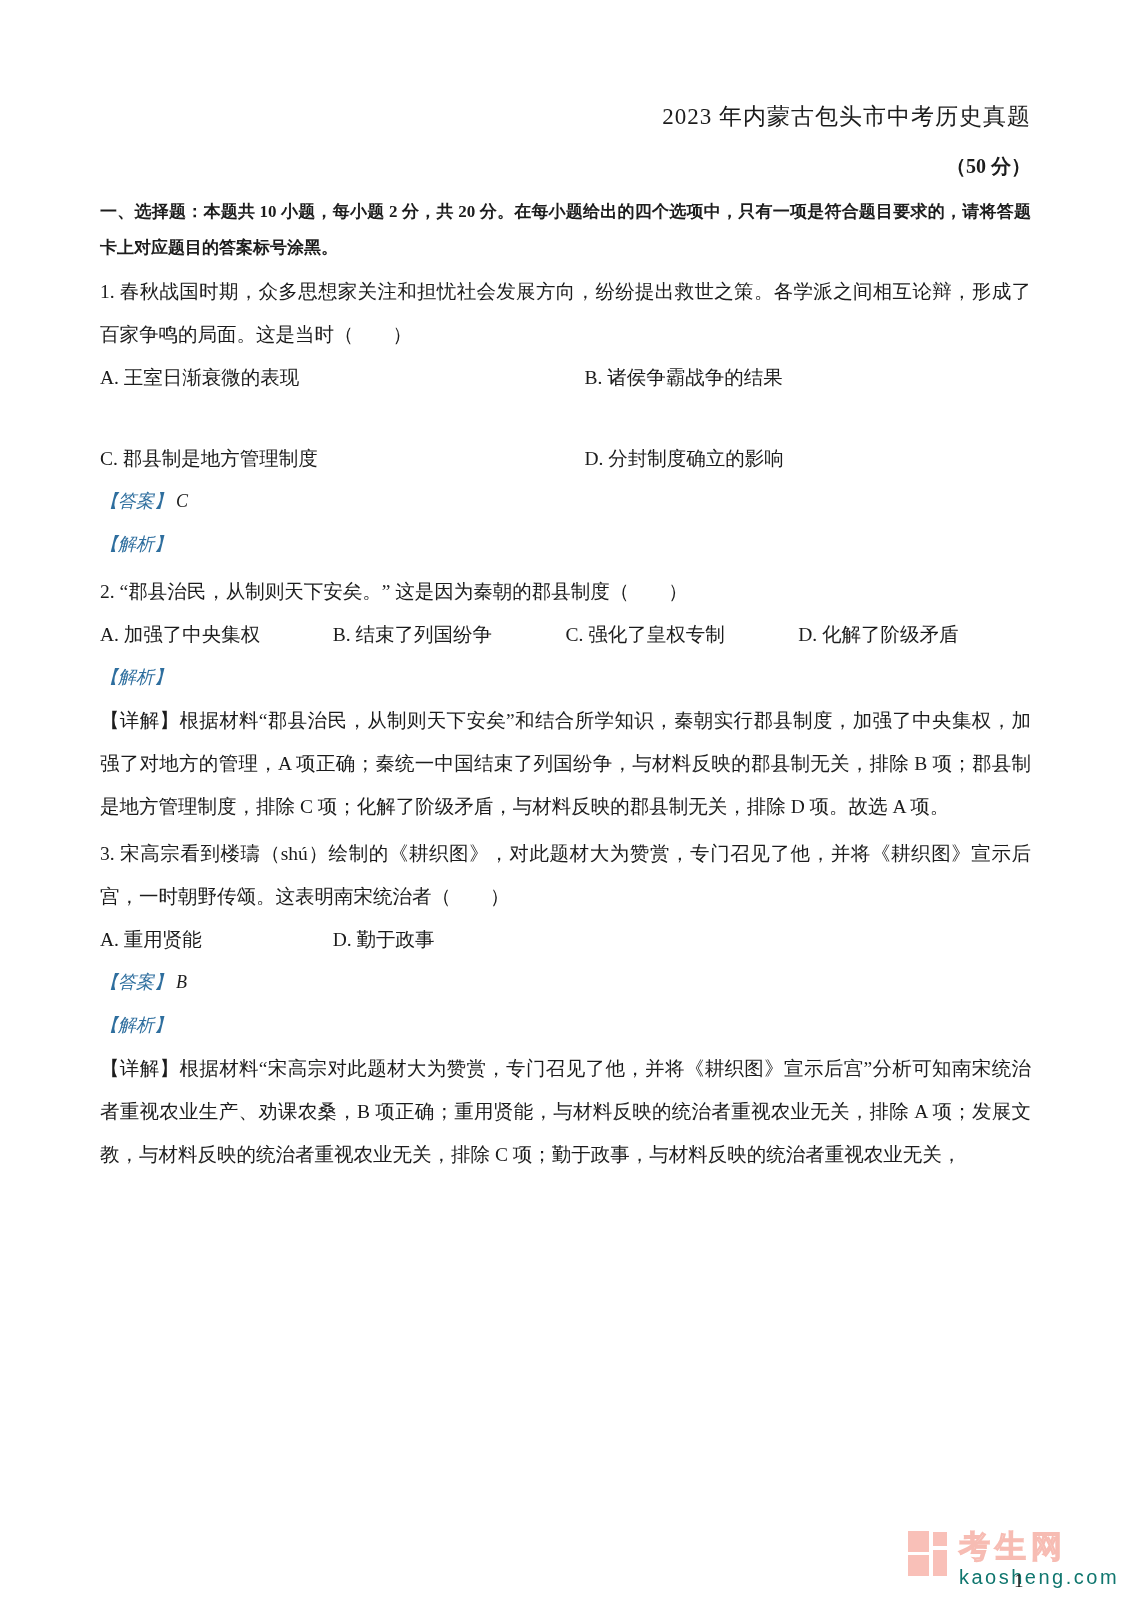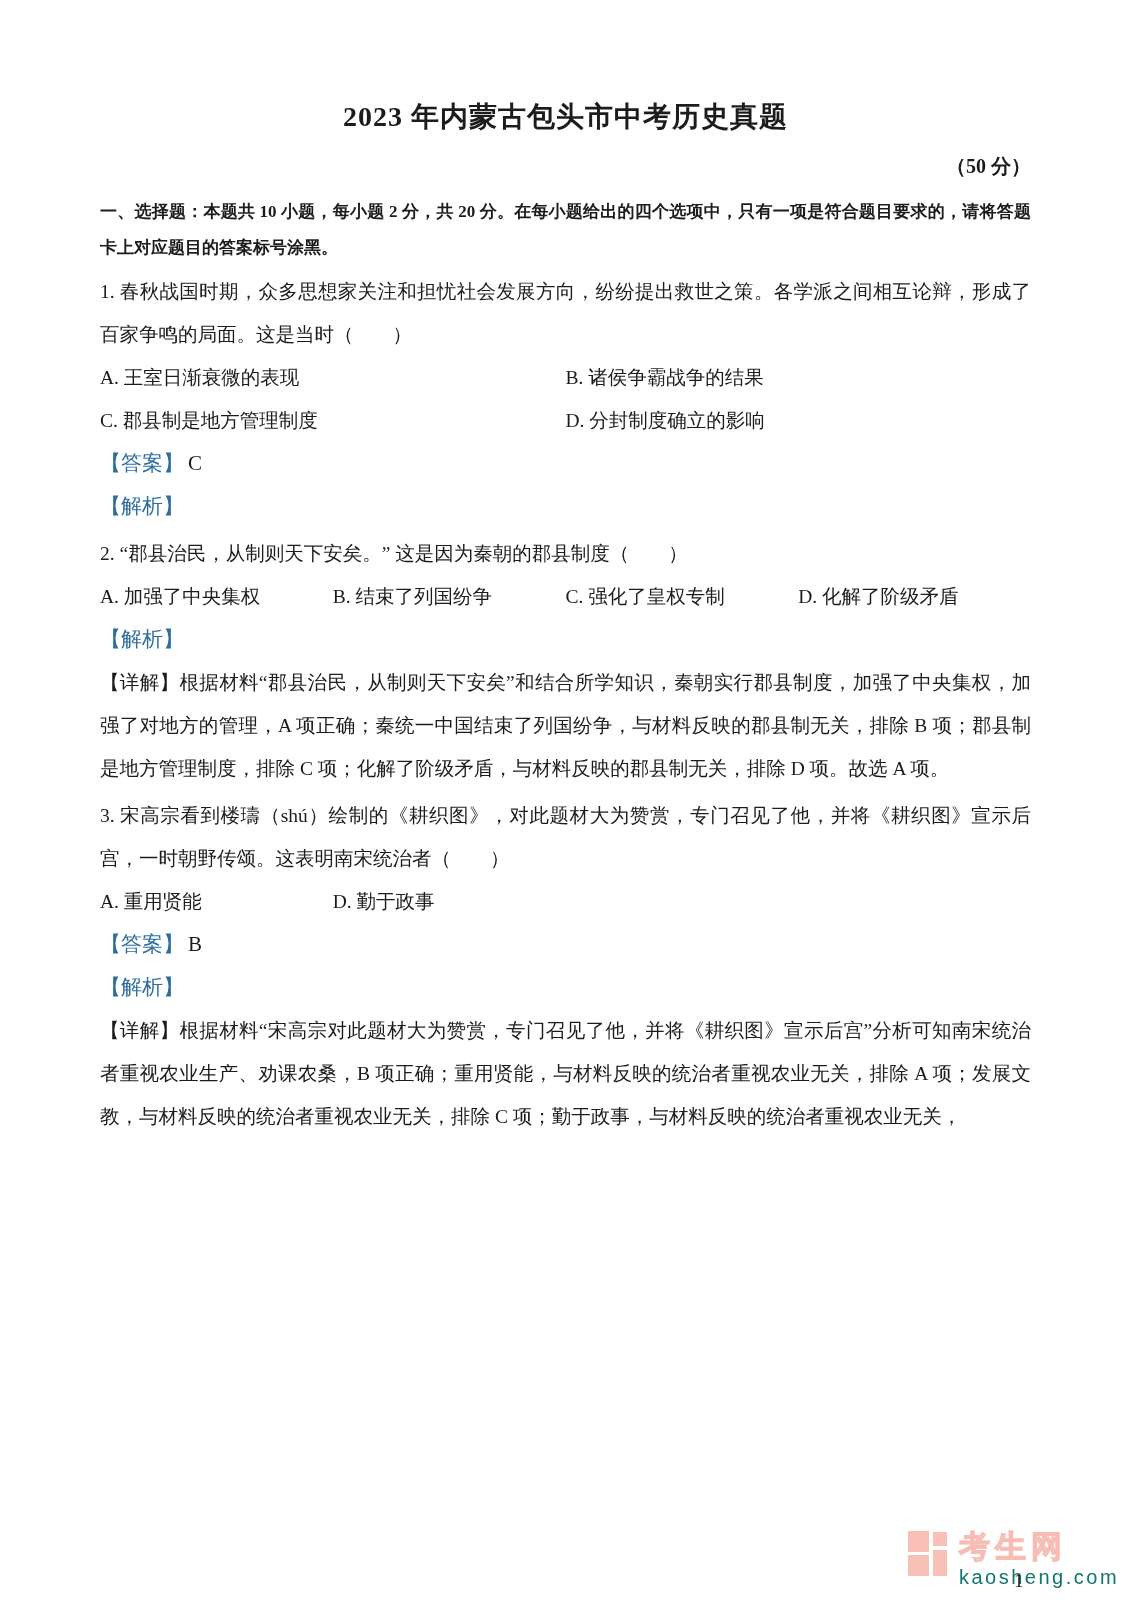--- a/index.html
+++ b/index.html
@@ -12,23 +12,23 @@
     overflow:hidden;
   }
   .page {
     position:relative;
     width:1131px; height:1600px;
     padding:100px 100px 0 100px;
     background:#ffffff;
     overflow:hidden;
   }
   .doc-title {
-    text-align:center;
-    font-size:28px;
-    font-weight:700;
+    text-align:right;
+    font-size:23px;
+    font-weight:400;
     line-height:34px;
     letter-spacing:1px;
   }
   .doc-subtitle {
     text-align:right;
     font-size:20px;
     font-weight:700;
     margin-top:20px;
     line-height:24px;
   }
@@ -43,25 +43,26 @@
   .stem, .detail {
     font-size:19.5px;
     line-height:43px;
     text-align:justify;
   }
   .options {
     display:grid;
     font-size:19.5px;
     line-height:43px;
   }
-  .cols-2 { grid-template-columns:1fr 1fr; }
+  .cols-2 { grid-template-columns:1fr 1fr;gap:38px; }
   .cols-4 { grid-template-columns:1fr 1fr 1fr 1fr; }
   .answer-line, .analysis-line {
-    font-size:21px;
+    font-size:18px;
     line-height:43px;
+    font-style:italic;
   }
   .label-blue { color:#2e6e9e; }
   .answer-letter { margin-left:4px; color:#1c1c1c; }
   
   .watermark {
     position:absolute;
     left:908px; top:1531px;
     display:flex;
     align-items:flex-start;
     gap:11px;

